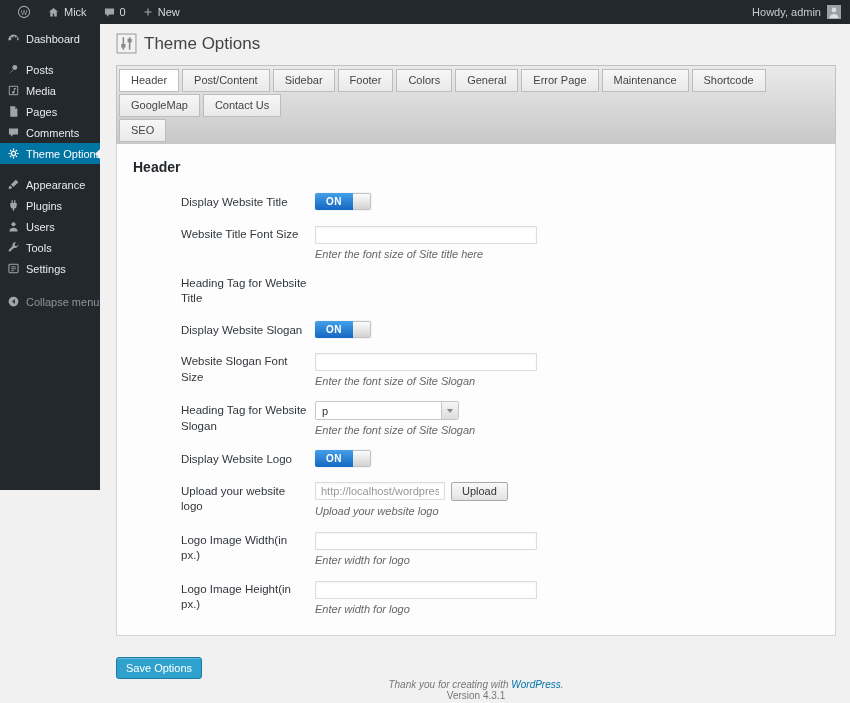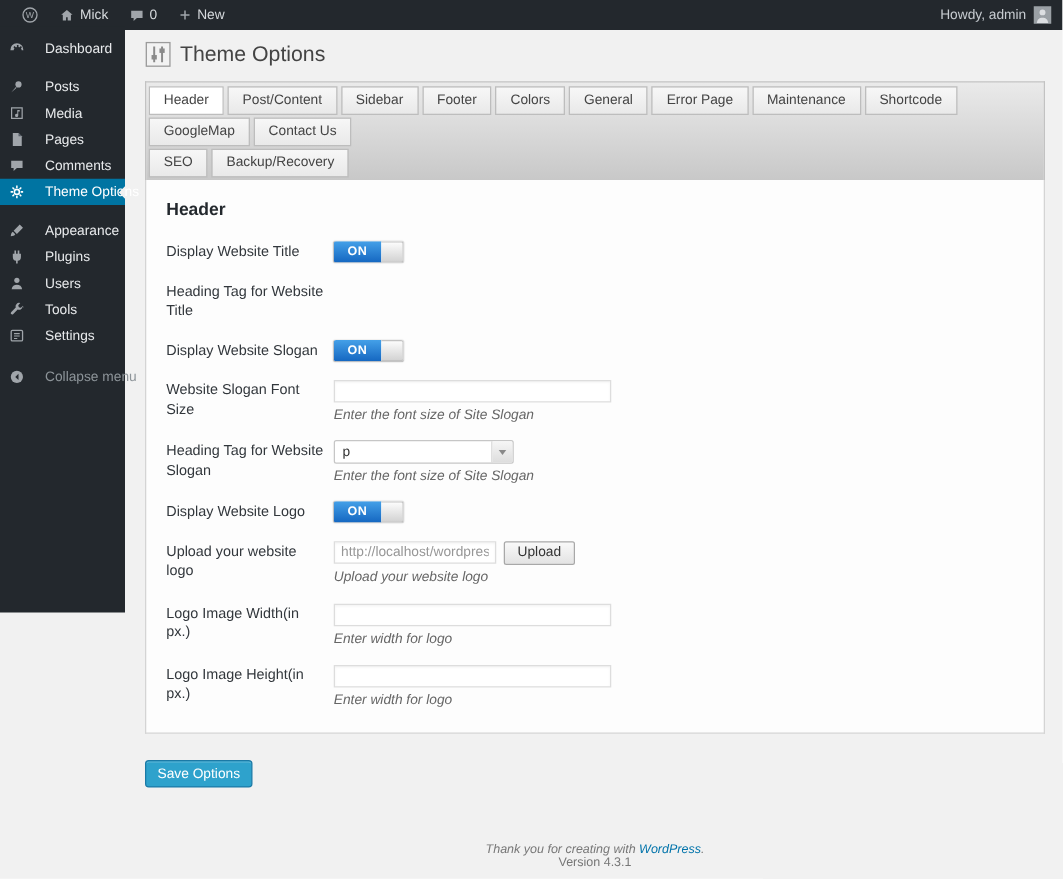--- a/index.html
+++ b/index.html
@@ -20,21 +20,21 @@
   .ab-item { display:flex; align-items:center; gap:4px; padding:0 8px; height:21px; cursor:pointer; color:#d6dadd; }
   .ab-item svg { color:#a0a5aa; }
   .avatar { width:14px; height:14px; background:#9aa0a5; margin-left:6px; overflow:hidden; }
 
   
   .sidebar {
     position:absolute; top:21px; left:0; width:100px; height:469px;
     background:#23282d; padding-top:7px;
   }
   .mi {
-    display:flex; align-items:center; gap:16px; height:21px; padding:0 7px;
+    display:flex; align-items:center; gap:6px; height:21px; padding:0 7px;
     font-size:11px; color:#e8eaec; cursor:pointer; position:relative; white-space:nowrap;
   }
   .mi svg { color:#a0a5aa; flex:0 0 auto; }
   .mi.gap { margin-top:10px; }
   .mi.active { background:#0074a2; color:#fff; }
   .mi.active svg { color:#fff; }
   .mi.active::after {
     content:""; position:absolute; right:0; top:50%; margin-top:-5px;
     border:5px solid transparent; border-right-color:#f1f1f1;
   }
@@ -61,21 +61,21 @@
   .tab.active { background:#fff; }
   .tab-break { flex-basis:100%; height:0; }
 
   
   .panel {
     background:#fdfdfd; border:1px solid #d4d4d4; border-top:0;
     padding:13px 16px 16px;
   }
   .section-title { font-size:14px; font-weight:bold; color:#23282d; margin:2px 0 18px; }
 
-  .frow { display:flex; margin-bottom:14px; }
+  .frow { display:flex; margin-bottom:14px;margin-left:48px; }
   .flabel { width:134px; min-width:134px; font-size:11.5px; color:#32373c; line-height:1.35; padding-top:2px; padding-right:8px; }
   .fctrl { }
 
   
   .toggle { width:56px; height:17px; display:flex; border-radius:2px; overflow:hidden; box-shadow:0 0 1px rgba(0,0,0,.35); cursor:pointer; }
   .t-on {
     width:38px; background:linear-gradient(#44a0e8,#1567c1); color:#fff;
     font-size:10px; font-weight:bold; text-align:center; line-height:17px; letter-spacing:.5px;
   }
   .t-handle { flex:1; background:linear-gradient(#fcfcfc,#d3d3d3); border:1px solid #c2c2c2; border-left:none; border-radius:0 2px 2px 0; }
@@ -265,36 +265,42 @@
     <span class="tab">Footer</span>
     <span class="tab">Colors</span>
     <span class="tab">General</span>
     <span class="tab">Error Page</span>
     <span class="tab">Maintenance</span>
     <span class="tab">Shortcode</span>
     <span class="tab">GoogleMap</span>
     <span class="tab">Contact Us</span>
     <span class="tab-break"></span>
     <span class="tab">SEO</span>
-    <span class="tab">Backup/Recovery</span>
   </div>
 
   <div class="panel">
     <div class="section-title">Header</div>
 
     <div class="frow">
       <div class="flabel">Display Website Title</div>
       <div class="fctrl">
         <div class="toggle">
           <span class="t-on">ON</span>
             <span class="t-handle"></span>
         </div>
       </div>
     </div>
 
+    <div class="frow">
+      <div class="flabel">Website Title Font Size</div>
+      <div class="fctrl">
+        <input class="tinput" type="text" value="" style="">
+        <div class="help">Enter the font size of Site title here</div>
+      </div>
+    </div>
 
     <div class="frow">
       <div class="flabel">Heading Tag for Website Title</div>
     </div>
 
     <div class="frow">
       <div class="flabel">Display Website Slogan</div>
       <div class="fctrl">
         <div class="toggle">
           <span class="t-on">ON</span>

